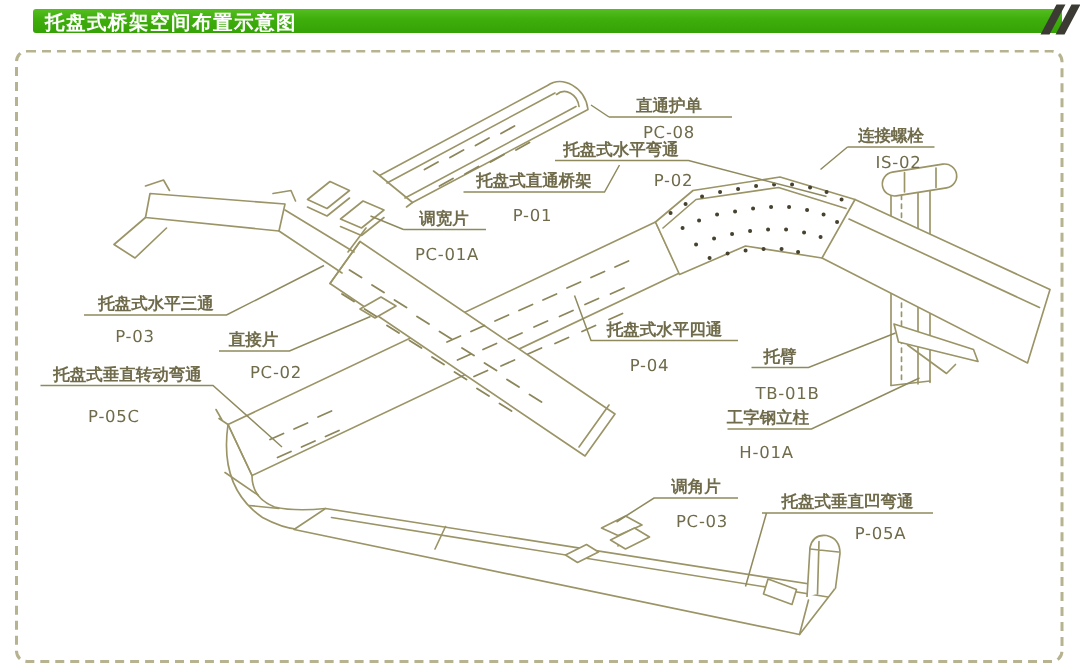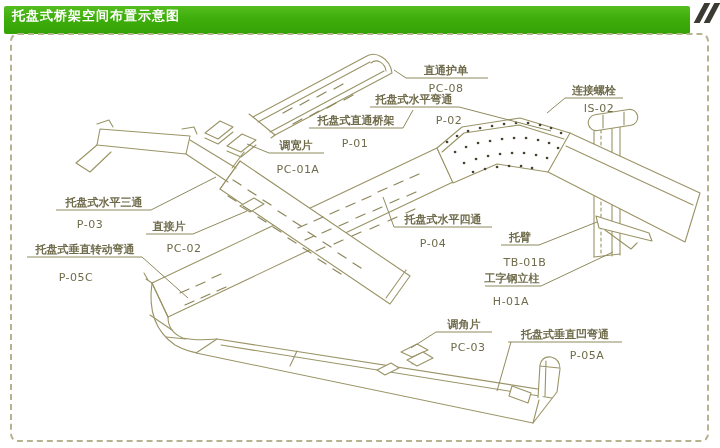--- a/index.html
+++ b/index.html
@@ -1,17 +1,17 @@
 <!DOCTYPE html>
 <html><head>
 <meta charset="utf-8">
 <style>
   html,body{margin:0;padding:0;background:#ffffff;}
   body{width:720px;height:448px;position:relative;font-family:"DejaVu Sans",sans-serif;overflow:hidden;}
-  .header-bar{position:absolute;left:4px;top:6px;width:686px;height:28px;
+  .header-bar{position:absolute;left:22px;top:6px;width:686px;height:16px;
     background:linear-gradient(180deg,#55bd20 0%,#3dae0b 45%,#35a206 100%);
     border-radius:2px;}
   .header-title{color:#ffffff;font-weight:bold;font-size:13px;line-height:20px;
     padding-left:8px;letter-spacing:1px;display:block;white-space:nowrap;}
   .slash{position:absolute;top:3px;width:6px;height:20px;background:#3b3b33;transform:skewX(-28deg);}
   .slash.s1{left:699px;}
   .slash.s2{left:709px;}
   .dashed-frame{position:absolute;left:10px;top:33px;width:699px;height:409px;
     border:2px dashed #b7b290;border-radius:8px;box-sizing:border-box;}
   svg{position:absolute;left:0;top:0;}

